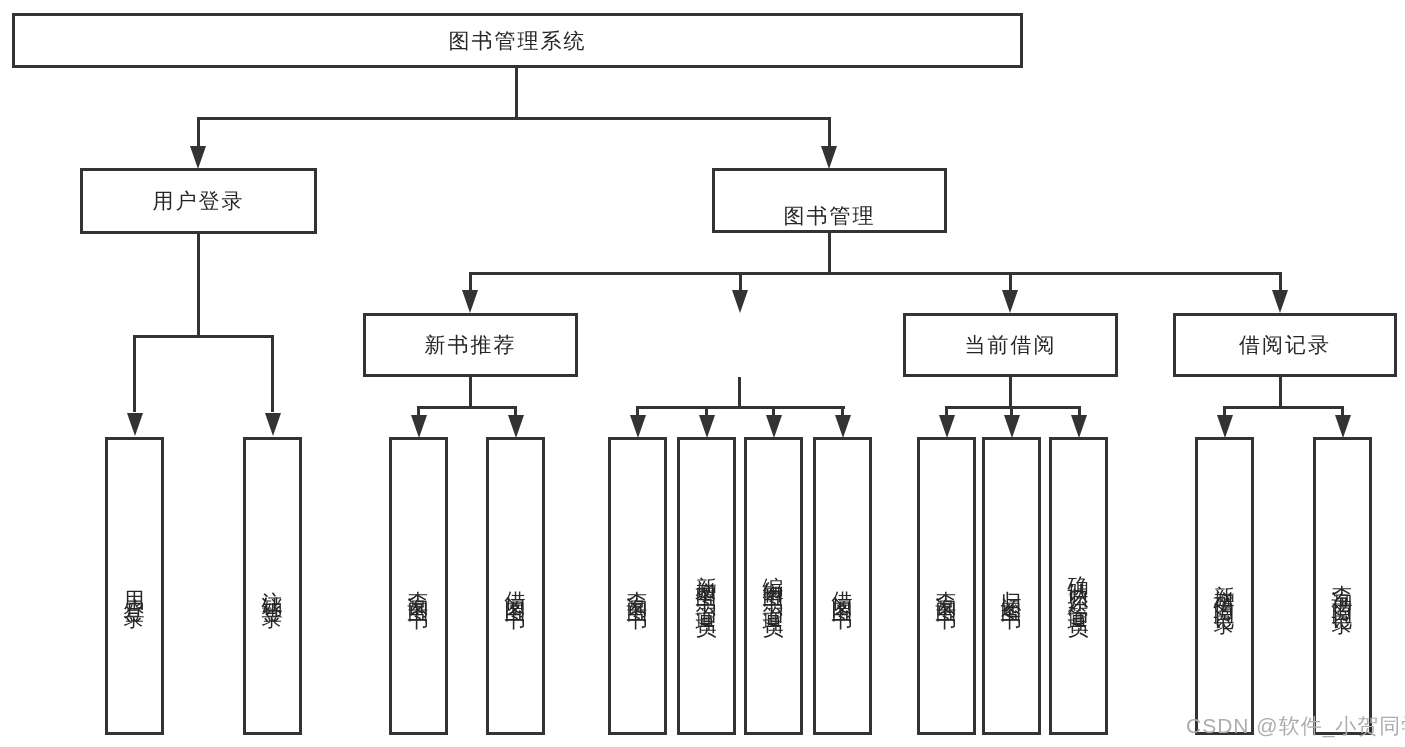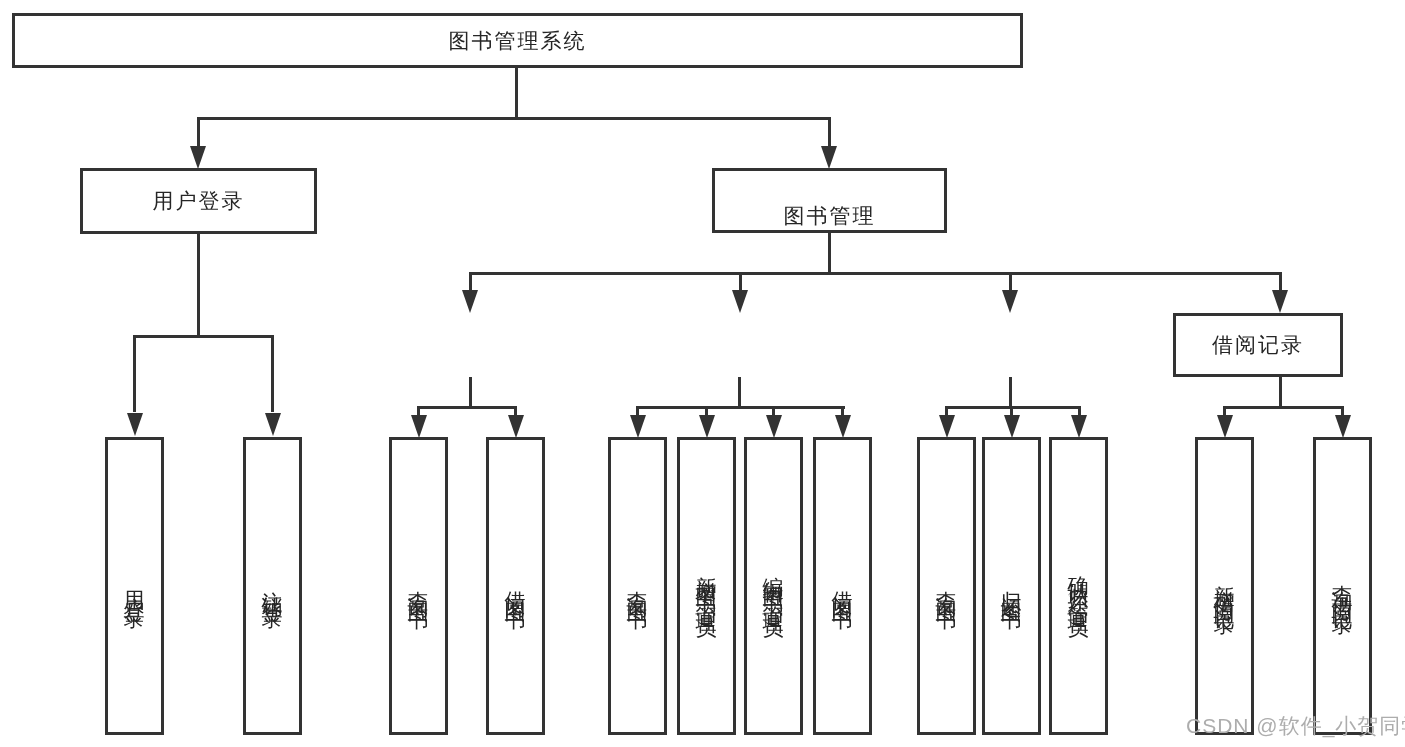--- a/index.html
+++ b/index.html
@@ -61,21 +61,27 @@
   <div class="hline" style="left:469px;top:272px;width:812px;height:3px;"></div>
   <div class="stub" style="left:469px;top:272px;width:3px;height:20px;"></div>
   <div class="arr" style="left:462px;top:290px;"></div>
   <div class="stub" style="left:739px;top:272px;width:3px;height:20px;"></div>
   <div class="arr" style="left:732px;top:290px;"></div>
   <div class="stub" style="left:1009px;top:272px;width:3px;height:20px;"></div>
   <div class="arr" style="left:1002px;top:290px;"></div>
   <div class="stub" style="left:1279px;top:272px;width:3px;height:20px;"></div>
   <div class="arr" style="left:1272px;top:290px;"></div>
 
-  <div class="box" style="left:1173px;top:313px;width:170px;height:64px;">
+  <div class="box" style="left:363px;top:313px;width:215px;height:64px;">
+    <span>新书推荐</span>
+  </div>
+  <div class="box" style="left:903px;top:313px;width:215px;height:64px;">
+    <span>当前借阅</span>
+  </div>
+  <div class="box" style="left:1173px;top:313px;width:224px;height:64px;">
     <span>借阅记录</span>
   </div>
 
   <div class="vline" style="left:469px;top:377px;width:3px;height:31px;"></div>
   <div class="hline" style="left:417px;top:406px;width:100px;height:3px;"></div>
   <div class="stub" style="left:417px;top:406px;width:3px;height:12px;"></div>
   <div class="arr" style="left:411px;top:415px;"></div>
   <div class="stub" style="left:514px;top:406px;width:3px;height:12px;"></div>
   <div class="arr" style="left:508px;top:415px;"></div>
 

